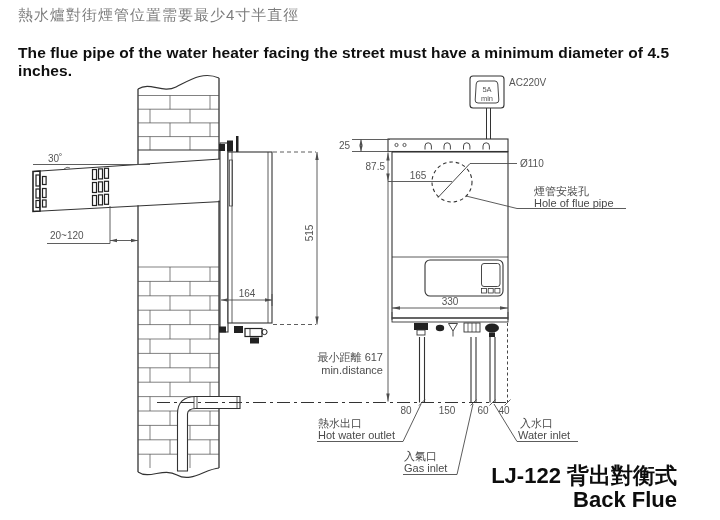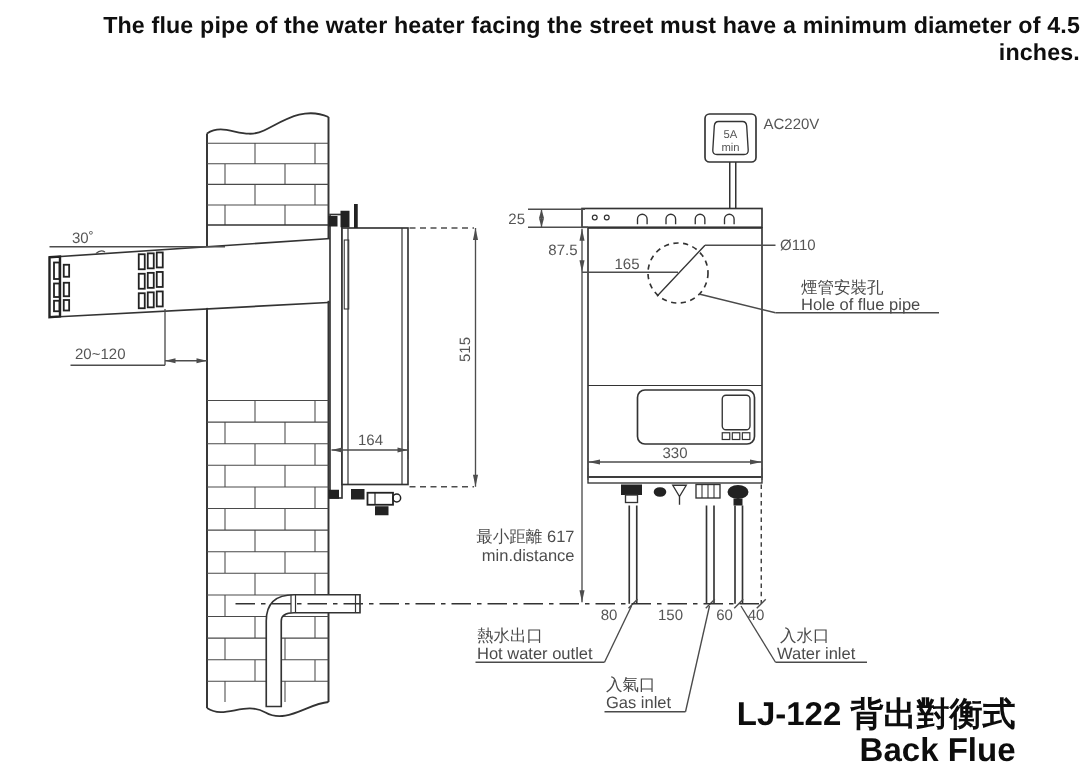--- a/index.html
+++ b/index.html
@@ -1,31 +1,32 @@
 <!DOCTYPE html>
 <html><head>
 <meta charset="utf-8">
 <style>
   html,body{margin:0;padding:0;background:#ffffff;}
   body{width:720px;height:520px;position:relative;overflow:hidden;
        font-family:"Liberation Sans","DejaVu Sans",sans-serif;}
   .header{position:absolute;left:18px;top:5px;z-index:2;}
   .title-zh{font-size:15px;color:#7d7d7d;letter-spacing:1px;line-height:19px;}
-  .title-en{font-size:15.5px;font-weight:bold;color:#0f0f0f;margin-top:4px;letter-spacing:.1px;text-align:right;}
+  .title-en{font-size:15.5px;font-weight:bold;color:#0f0f0f;margin-top:20px;letter-spacing:.1px;}
   svg{position:absolute;left:0;top:0;z-index:1;}
   svg text{font-family:"Liberation Sans","DejaVu Sans",sans-serif;}
   .dim-t{font-size:10px;fill:#555;}
   .dim-m{font-size:11px;fill:#4d4d4d;}
   .lbl{font-size:11px;fill:#4a4a4a;}
   .model-t{font-size:22px;font-weight:bold;fill:#0d0d0d;}
 </style>
 </head>
 <body>
 
 <div class="header">
+  <div class="title-zh">熱水爐對街煙管位置需要最少4寸半直徑</div>
   <div class="title-en">The flue pipe of the water heater facing the street must have a minimum diameter of 4.5 inches.</div>
 </div>
 
 <svg width="720" height="520" viewBox="0 0 720 520">
 
   <g stroke="#333" fill="none" stroke-width="1.1">
 
     <g>
       <path d="M138,89 C150,81 162,94 176,87 C190,80 203,71 219,78" stroke-width="1.2"></path>
       <path d="M138,472 C150,480 163,467 177,475 C191,483 205,469 219,468" stroke-width="1.2"></path>

